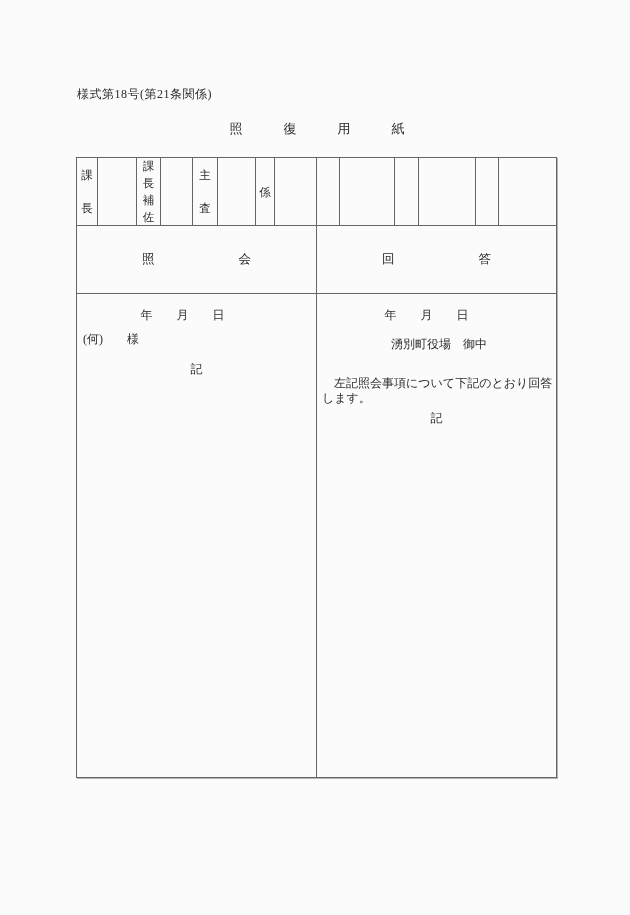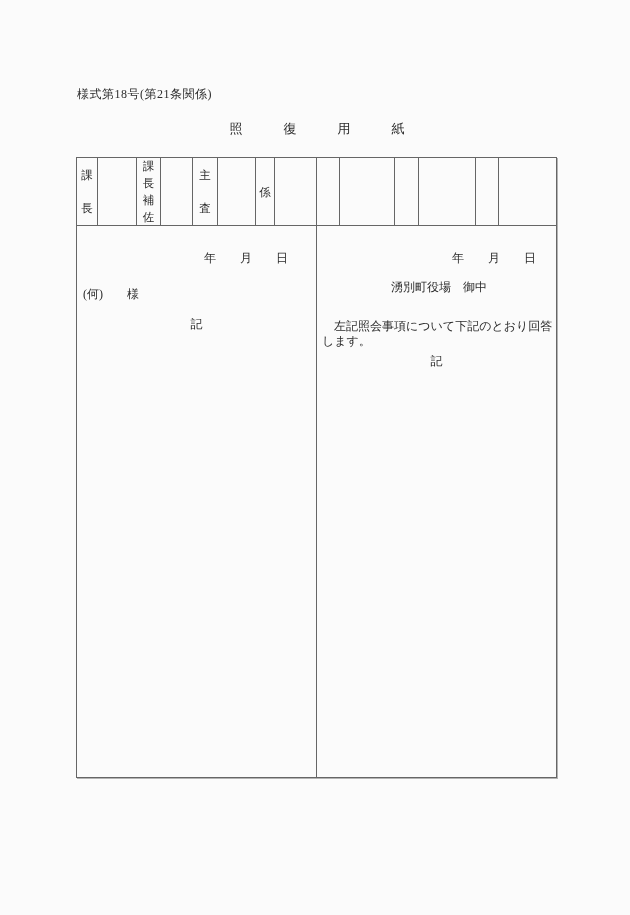--- a/index.html
+++ b/index.html
@@ -106,33 +106,33 @@
     flex: 0 0 240px;
     padding-top: 10px;
     font-size: 12px;
     line-height: 15px;
   }
   .content-cell.left { border-right: 1px solid #666; }
   .content-cell:last-child { flex: 1 1 auto; }
 
   .line { white-space: pre-wrap; }
   .date-line {
-    text-align: right;
+    text-align: center;
     letter-spacing: 6px;
-    margin-top: 15px;
+    margin-top: 4px;
     white-space: pre;
   }
   .content-cell.left .date-line { padding-right: 22px; }
   .content-cell.right .date-line { padding-right: 14px; }
 
   .office-line { margin-top: 14px; white-space: pre; }
   .content-cell.left .office-line { text-align: right; padding-right: 8px; }
   .content-cell.right .office-line { text-align: center; padding-left: 5px; }
 
-  .addressee-line { margin-top: 21px; padding-left: 6px; white-space: pre; }
+  .addressee-line { margin-top: 9px; padding-left: 6px; white-space: pre; }
   .body-line-left { padding-left: 6px; padding-right: 4px; }
   .body-line-right {
     margin-top: 24px;
     padding-left: 5px;
     padding-right: 2px;
     text-indent: 12px;
   }
   .note-mark { text-align: center; }
   .content-cell.left .note-mark { margin-top: 15px; }
   .content-cell.right .note-mark { margin-top: 5px; }
@@ -173,20 +173,28 @@
         </div>
         <div class="approval-cell" style="width: 42px;"></div>
         <div class="approval-cell" style="width: 23px;"></div>
         <div class="approval-cell" style="width: 55px;"></div>
         <div class="approval-cell" style="width: 24px;"></div>
         <div class="approval-cell" style="width: 57px;"></div>
         <div class="approval-cell" style="width: 23px;"></div>
         <div class="approval-cell" style="width: 57px;"></div>
       </div>
 
+    <div class="section-row">
+      <div class="section-cell left">
+        <span class="section-heading">照会</span>
+      </div>
+      <div class="section-cell right">
+        <span class="section-heading">回答</span>
+      </div>
+    </div>
 
     <div class="content-row">
 
       <div class="content-cell left">
         <div class="line date-line">年　月　日</div>
         <div class="line addressee-line">(何)　　様</div>
         <div class="line note-mark">記</div>
       </div>
 
       <div class="content-cell right">

